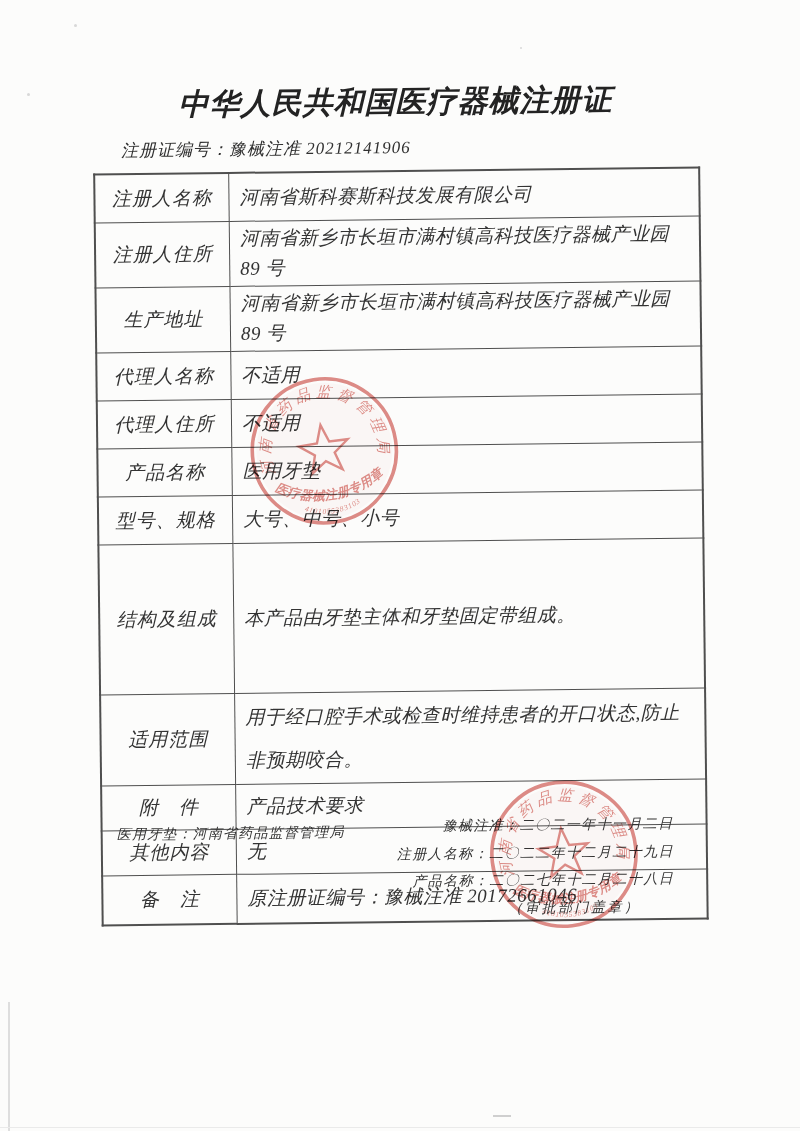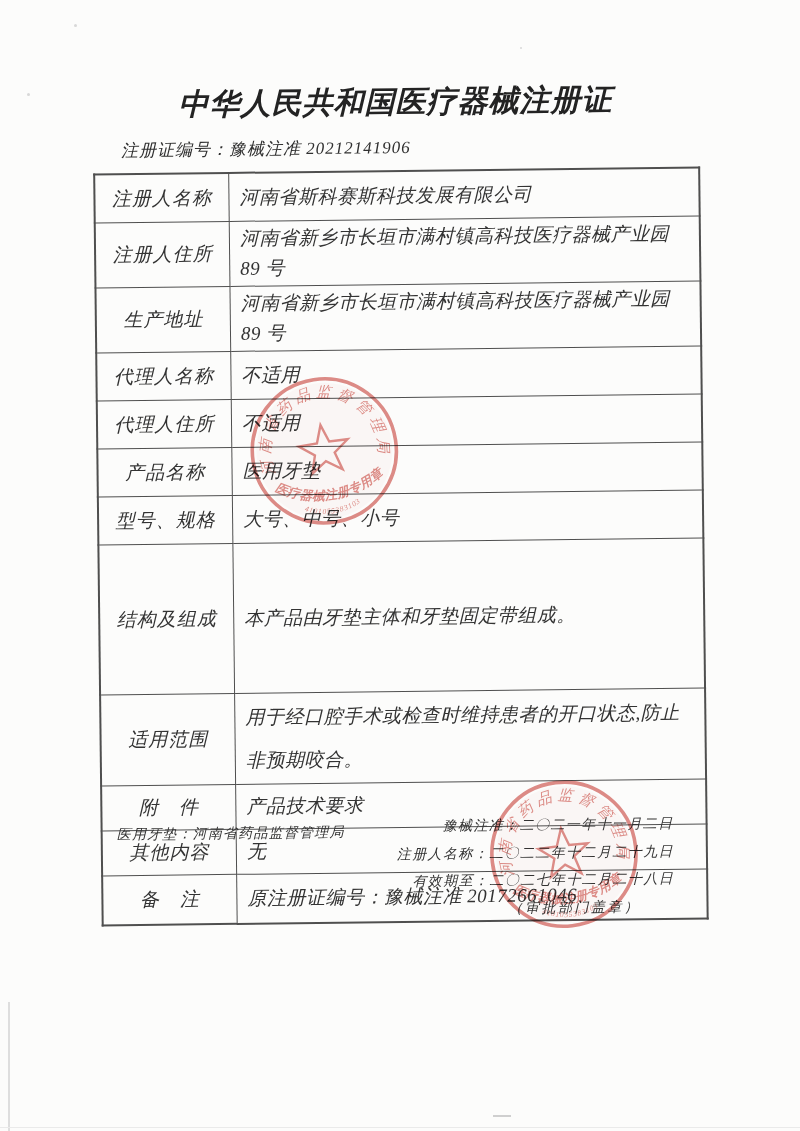--- a/index.html
+++ b/index.html
@@ -163,21 +163,21 @@
     </div>
 
     <div class="dates">
       <div>
         <span>豫械注准：</span><span>二〇二一年十一月二日</span>
       </div>
       <div>
         <span>注册人名称：</span><span>二〇二二年十二月二十九日</span>
       </div>
       <div>
-        <span>有效期至：</span><span>二〇二七年十二月二十八日</span>
+        <span>产品名称：</span><span>二〇二七年十二月二十八日</span>
       </div>
       <div class="seal-note">（审批部门盖章）</div>
     </div>
 
     <svg class="stamp stamp-main" viewBox="0 0 160 160" width="160" height="160" xmlns="http://www.w3.org/2000/svg">
       <defs>
         <path id="s1top" d="M 29.3 98.5 A 54 54 0 1 1 130.7 98.5"></path>
         <path id="s1bot" d="M 28 114 A 100 100 0 0 0 132 114"></path>
         <path id="s1num" d="M 48.5 134.6 A 63 63 0 0 0 111.5 134.6"></path>
       </defs>

